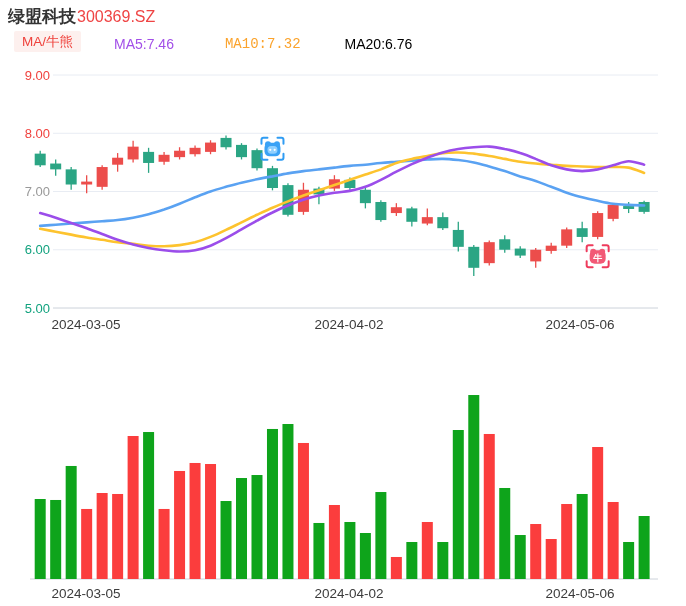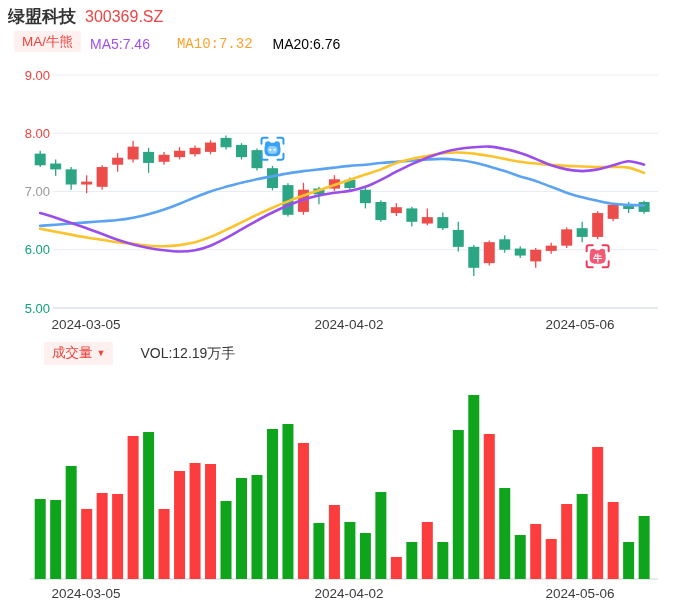--- a/index.html
+++ b/index.html
@@ -1,23 +1,23 @@
 <!DOCTYPE html>
 <html><head>
 <meta charset="utf-8">
 <style>
   html,body{margin:0;padding:0;background:#fff;font-family:"Liberation Sans",sans-serif;}
   .stage{position:relative;width:686px;height:606px;background:#fff;overflow:hidden;}
-  .hdr{position:absolute;top:5px;left:8px;display:flex;align-items:baseline;gap:9px;}
+  .hdr{position:absolute;top:5px;left:8px;display:flex;align-items:baseline;gap:1px;}
   .hdr .title{font-size:17px;font-weight:700;color:#333;}
   .hdr .code{font-size:16px;color:#ef4444;}
   .legend{position:absolute;top:30px;left:14px;height:22px;display:flex;align-items:flex-end;font-size:14px;}
   .badge{background:#fdf0ee;color:#ef423c;border-radius:2px;padding:2px 8px;font-size:13.5px;line-height:17px;white-space:nowrap;cursor:pointer;}
   .lg-badge{margin-right:9px;}
-  .lg-item{white-space:nowrap;}
+  .lg-item{white-space:nowrap;margin-left:24px;}
   .lg-ma5{margin-right:27px;}
   .lg-ma10{margin-right:20px;}
   .volhdr{position:absolute;top:342px;left:44px;display:flex;align-items:center;font-size:13.5px;}
   .volhdr .caret{font-size:9px;margin-left:4px;position:relative;top:-1px;}
   .vol-label{margin-left:27px;color:#333;font-size:14px;}
   svg.canvas{position:absolute;left:0;top:0;}
   text{font-family:"Liberation Sans",sans-serif;}
 </style>
 </head>
 <body>
@@ -194,20 +194,14 @@
     <span class="code">300369.SZ</span>
   </div>
 
   <div class="legend">
     <span class="badge lg-badge">MA/牛熊</span>
     <span class="lg-item lg-ma5" id="lg-ma5" style="color: rgb(162, 79, 232);">MA5:7.46</span>
     <span class="lg-item lg-ma10" id="lg-ma10" style="color: rgb(251, 163, 44); font-family: Liberation Mono, monospace;">MA10:7.32</span>
     <span class="lg-item" id="lg-ma20" style="color: #000000;">MA20:6.76</span>
   </div>
 
-  <div class="volhdr">
-    <span class="badge">
-      <span>成交量</span><span class="caret">▼</span>
-    </span>
-    <span class="vol-label">VOL:12.19万手</span>
-  </div>
 
 </div>
 
 </body></html>

